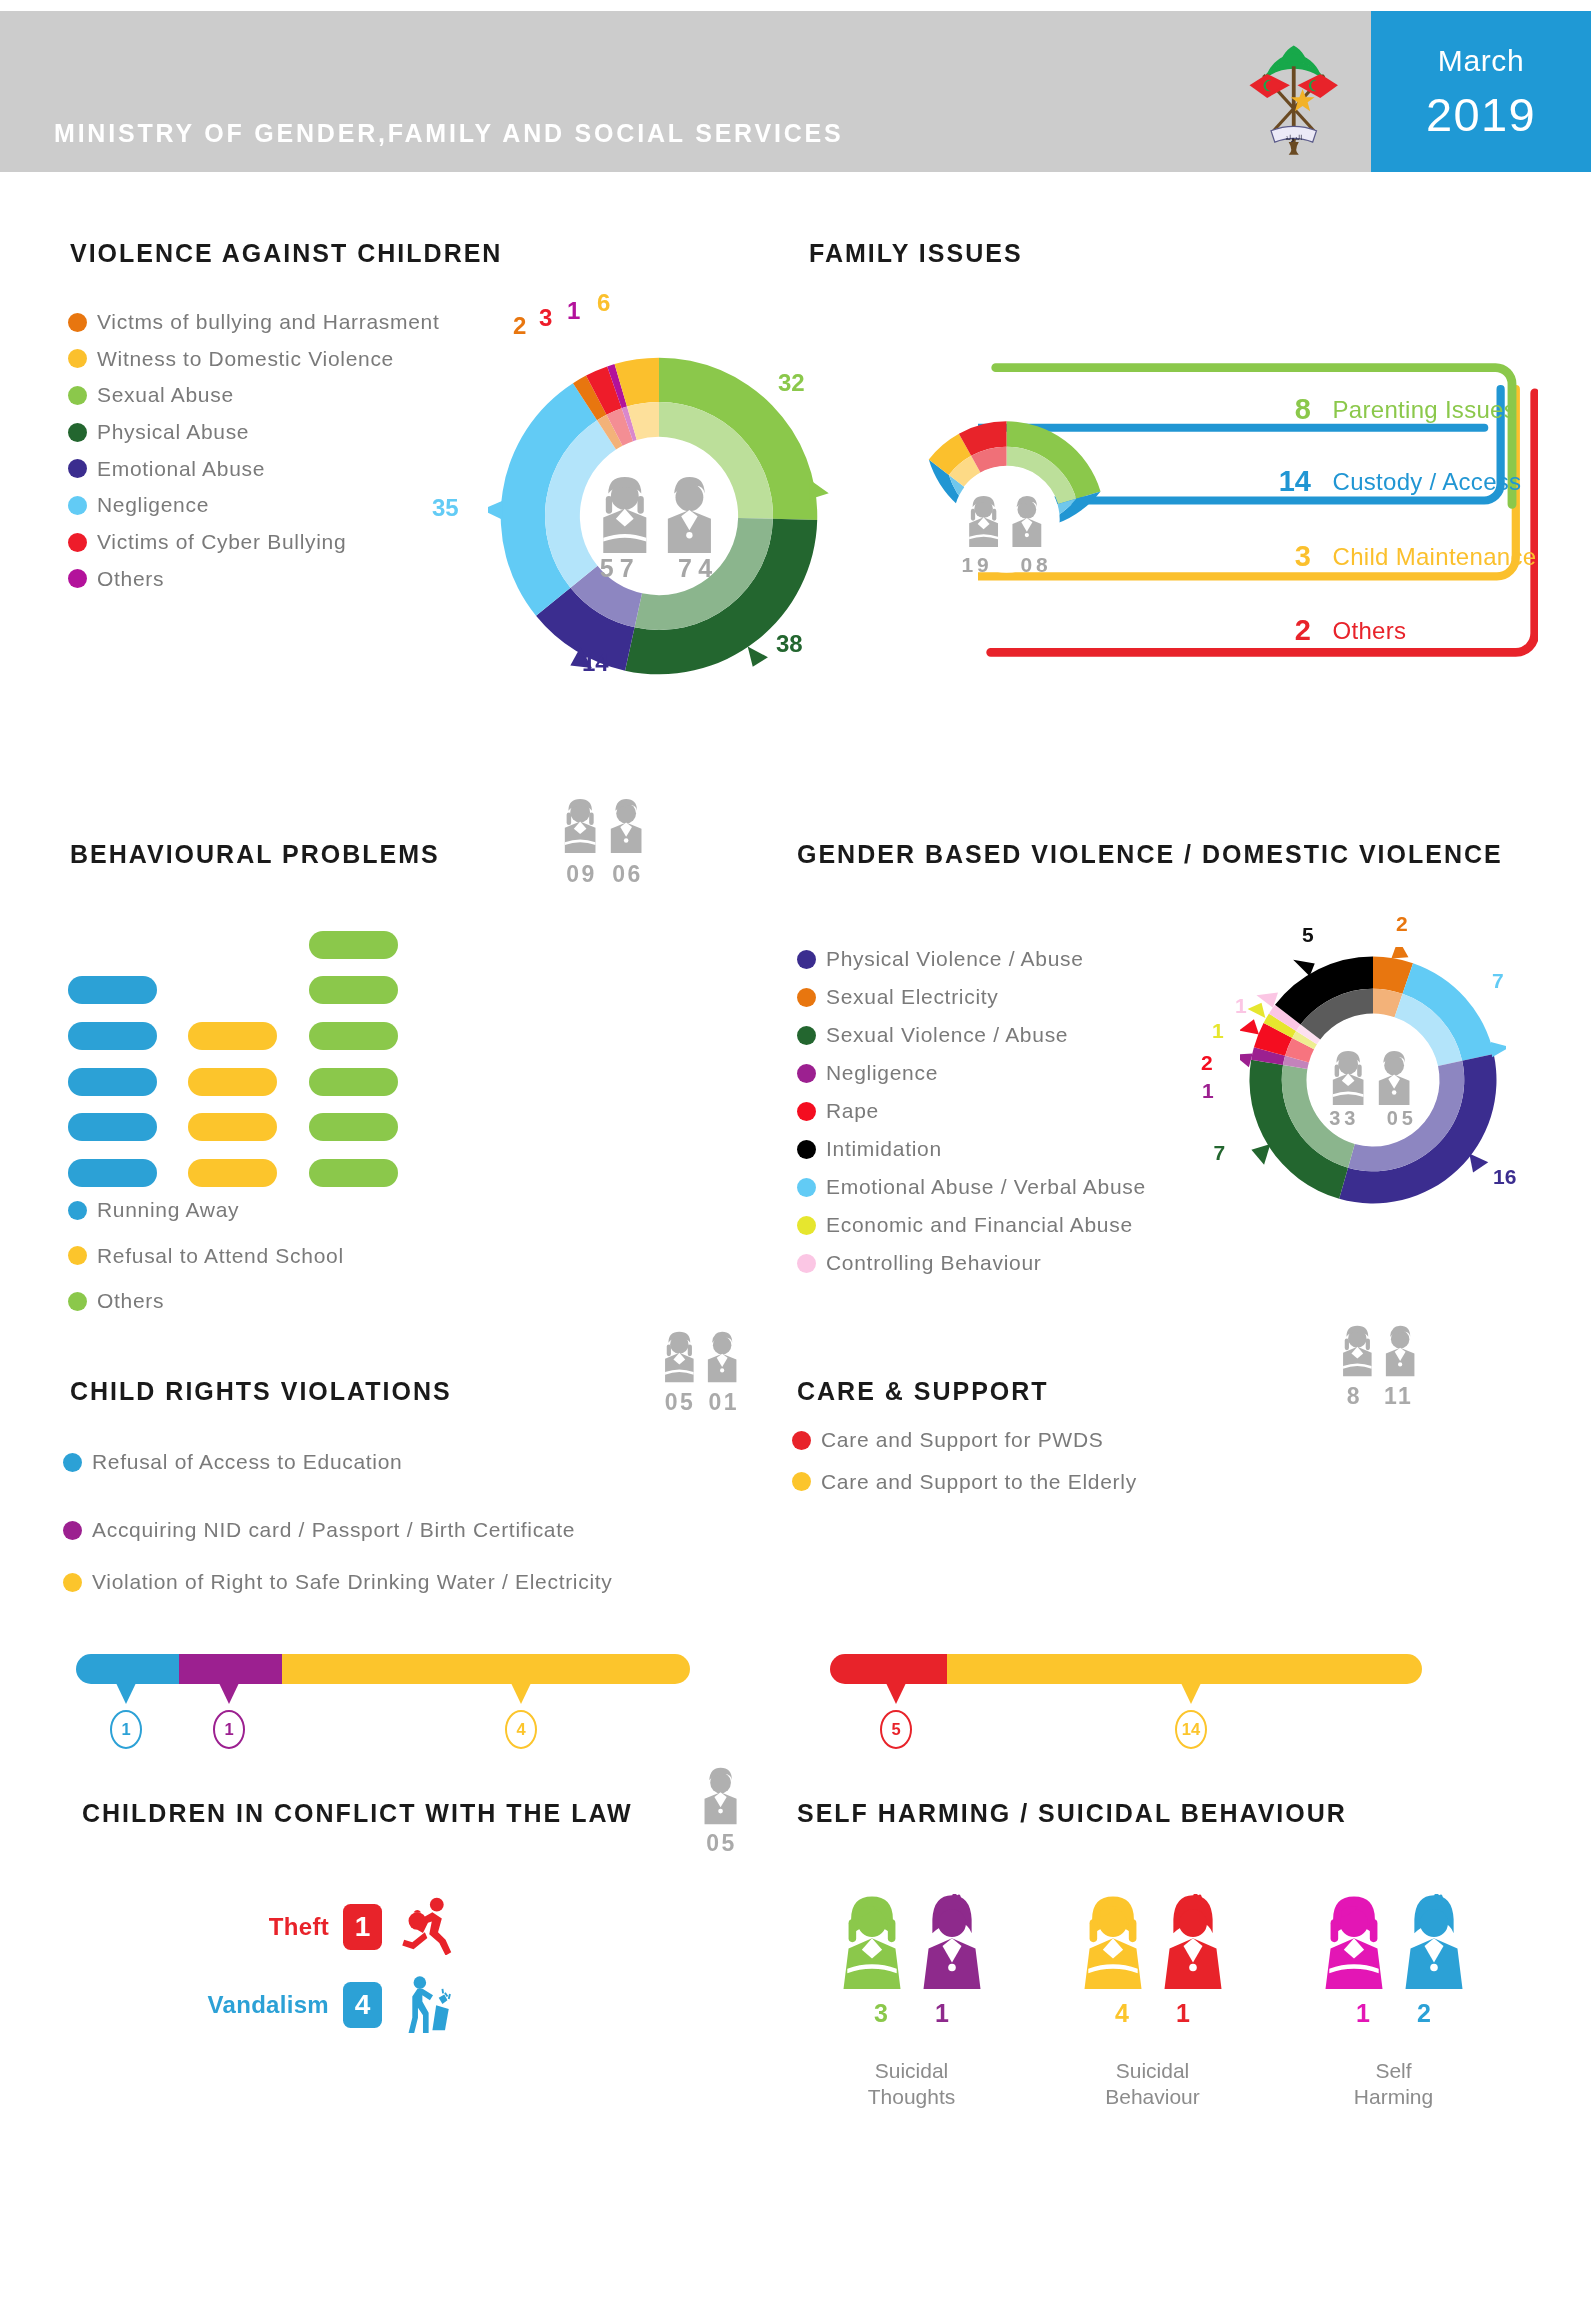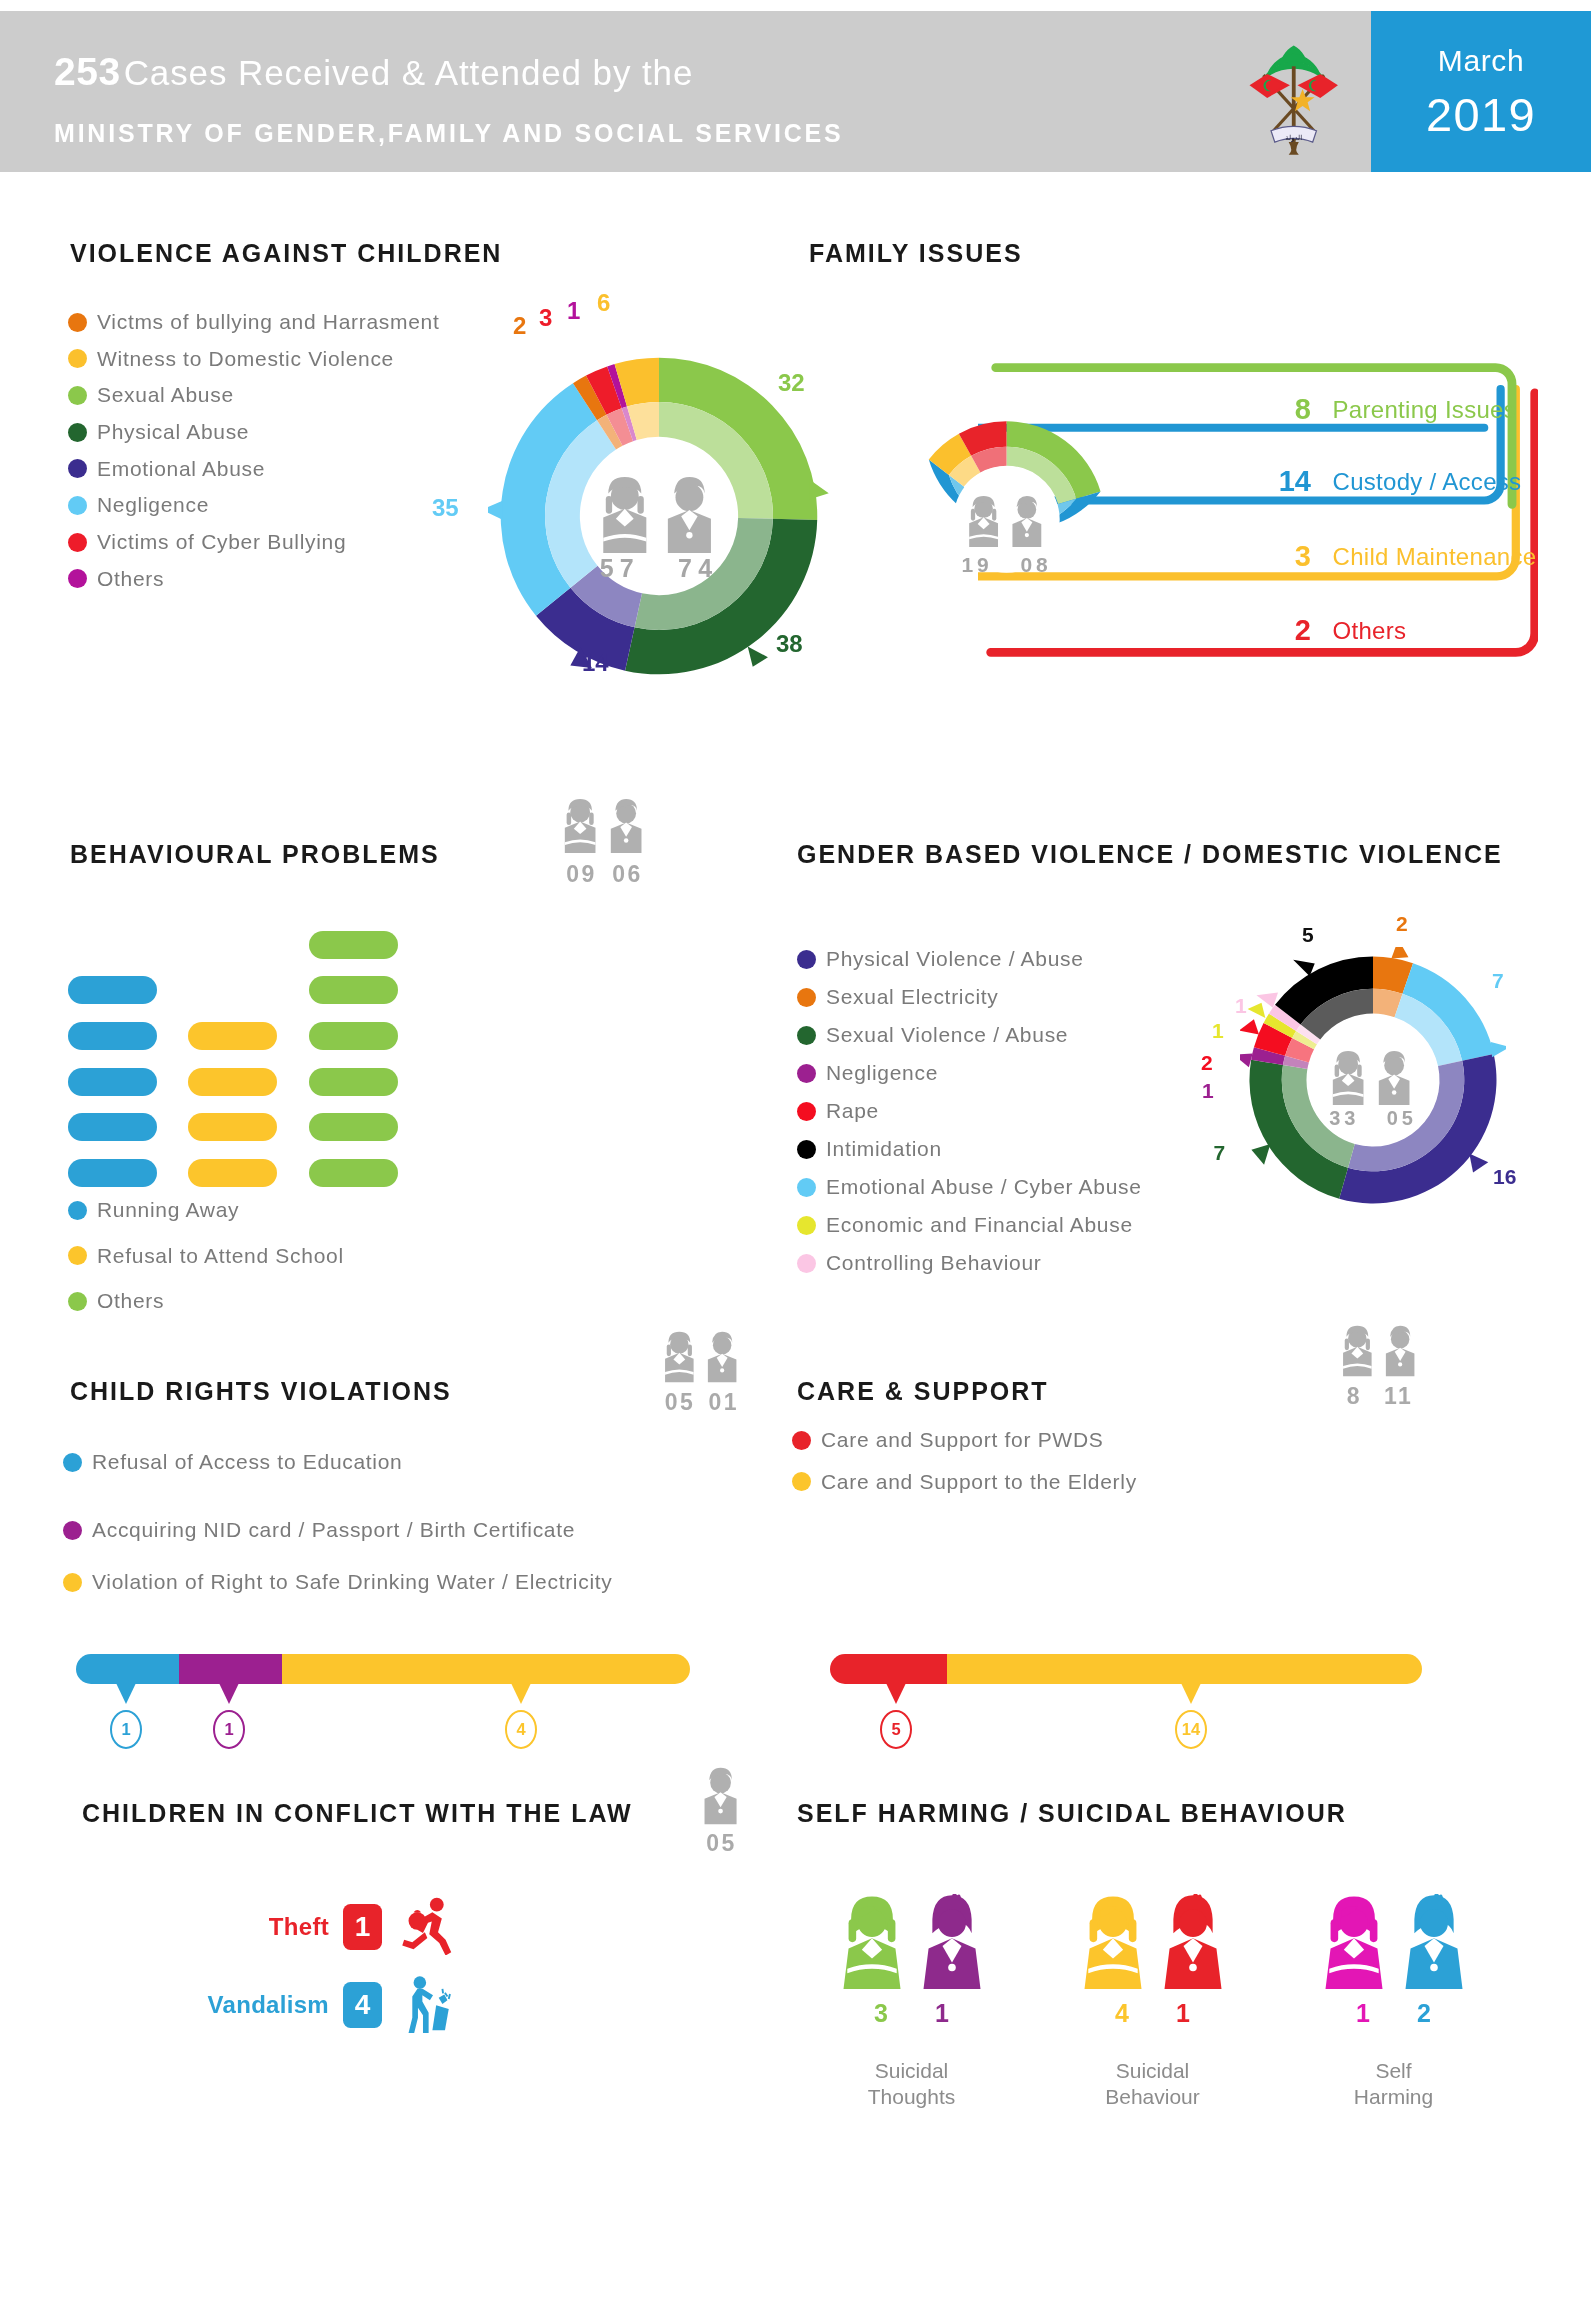--- a/index.html
+++ b/index.html
@@ -82,24 +82,20 @@
   .sh-nums{display:flex;justify-content:center;gap:47px;margin-top:10px;font-size:25px;font-weight:700;}
   .sh-cap{margin-top:30px;font-size:21px;color:#8c8c8c;line-height:1.25;}
 </style>
 </head>
 <body>
 
 <div class="abs" id="header-bar">
   <div class="abs" id="header-grey"></div>
   <div class="abs" id="header-blue"></div>
 
-  <div class="abs" id="header-line1">
-    <span class="count">253</span>
-    <span class="txt">Cases Received &amp; Attended by the</span>
-  </div>
   <div class="abs" id="header-line2">MINISTRY OF GENDER,FAMILY AND SOCIAL SERVICES</div>
 
   <div class="abs" id="crest">
     <svg viewBox="0 0 180 190" width="114" height="120">
       <g>
         <path d="M88 15 C74 22 66 38 64 52 C72 42 80 36 88 34 C96 36 104 42 112 52 C110 38 102 22 88 15 Z" fill="#17a84a"></path>
         <path d="M88 28 C68 30 52 44 46 60 C58 48 72 42 88 42 C104 42 118 48 130 60 C124 44 108 30 88 28 Z" fill="#17a84a"></path>
         <path d="M88 40 C64 42 44 56 36 72 C54 58 70 52 88 52 C106 52 122 58 140 72 C132 56 112 42 88 40 Z" fill="#17a84a"></path>
         <rect x="85" y="48" width="6" height="120" fill="#6a4a22"></rect>
         <line x1="40" y1="62" x2="120" y2="150" stroke="#6a4a22" stroke-width="5"></line>
@@ -387,21 +383,21 @@
   <div class="legend-row" style="margin-bottom:14px">
       <span class="dot" style="background:#f40d20"></span>
       <span class="legend-label">Rape</span>
     </div>
   <div class="legend-row" style="margin-bottom:14px">
       <span class="dot" style="background:#000000"></span>
       <span class="legend-label">Intimidation</span>
     </div>
   <div class="legend-row" style="margin-bottom:14px">
       <span class="dot" style="background:#62cbf5"></span>
-      <span class="legend-label">Emotional Abuse / Cyber Abuse</span>
+      <span class="legend-label">Emotional Abuse / Verbal Abuse</span>
     </div>
   <div class="legend-row" style="margin-bottom:14px">
       <span class="dot" style="background:#e6e62e"></span>
       <span class="legend-label">Economic and Financial Abuse</span>
     </div>
   <div class="legend-row">
       <span class="dot" style="background:#fbc6e4"></span>
       <span class="legend-label">Controlling Behaviour</span>
     </div>
 </div>

